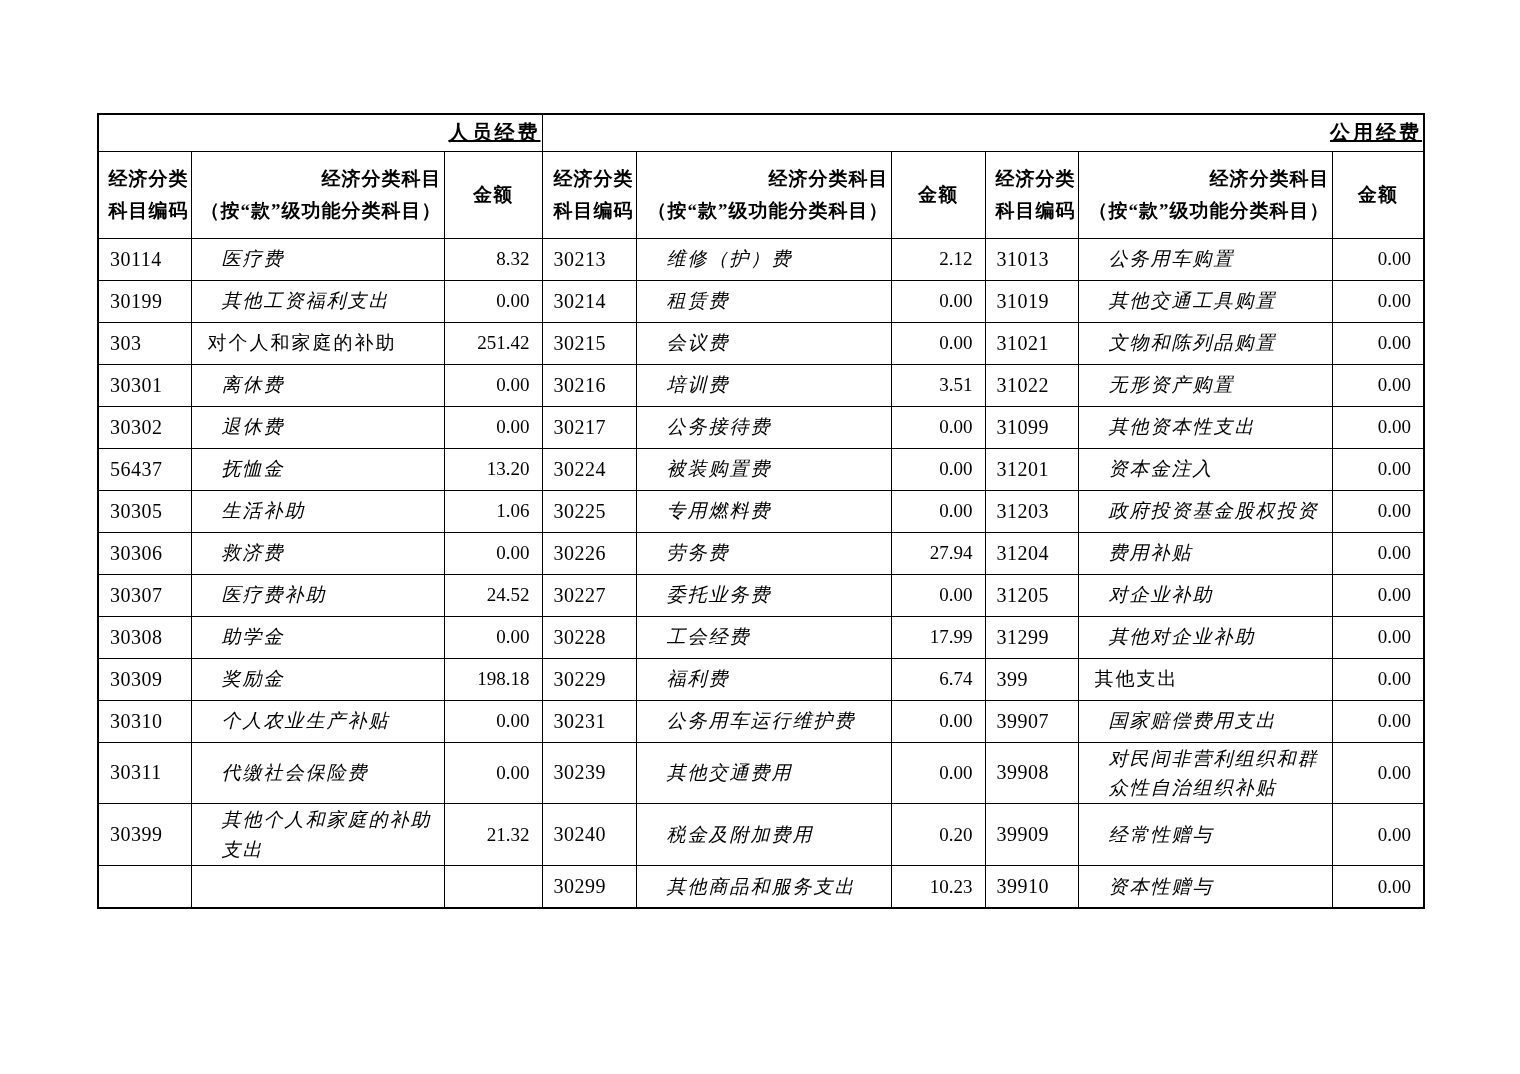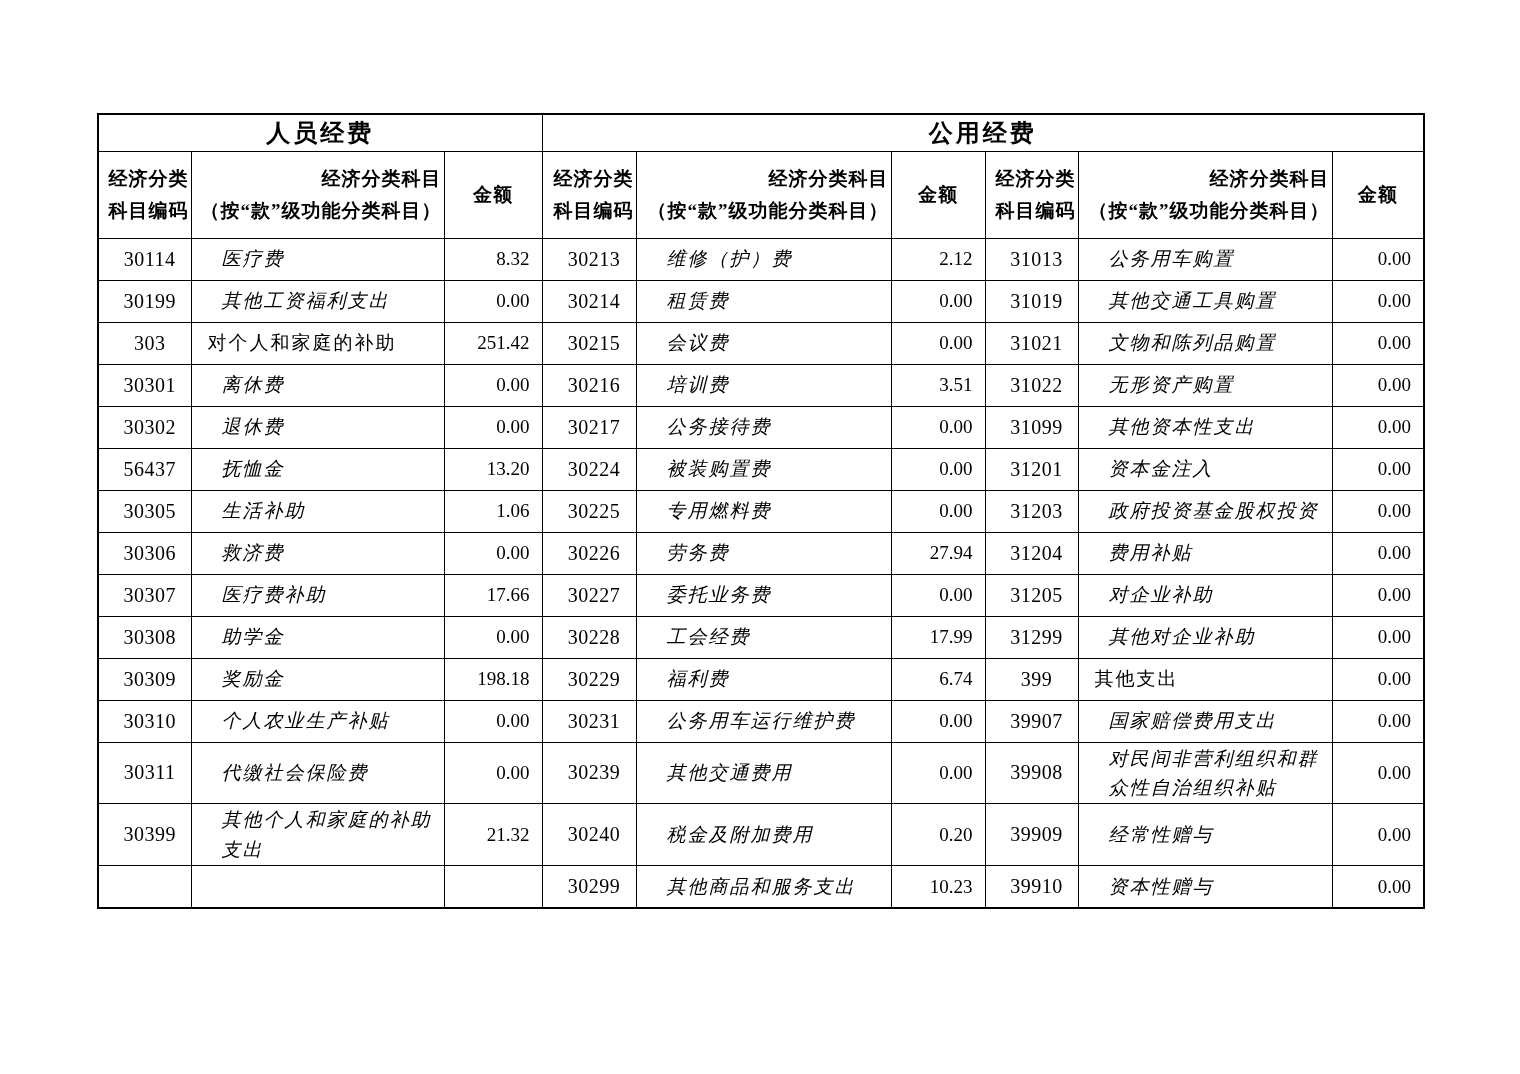--- a/index.html
+++ b/index.html
@@ -23,38 +23,39 @@
     border: 2px solid #000;
   }
   table.budget th, table.budget td {
     border: 1px solid #000;
     overflow: hidden;
     vertical-align: middle;
     box-sizing: border-box;
   }
   tr.group-row th {
     height: 37px;
-    font-size: 24px;
+    font-size: 20px;
     font-weight: bold;
     letter-spacing: 3px;
-    text-align: center;
+    text-align: right;
+    text-decoration: underline;
   }
   tr.colhead-row th {
     height: 87px;
     font-size: 19px;
     font-weight: bold;
     text-align: center;
     line-height: 1.65;
     letter-spacing: 1px;
     padding: 0 2px;
   }
   tr.colhead-row th .hline { display: block; text-align: right; }
   tbody td { height: 42px; }
   td.c-code {
-    text-align: center;
+    text-align: left;
     padding-left: 11px;
     font-size: 20px;
     letter-spacing: 0.5px;
   }
   td.c-name {
     text-align: left;
     padding-left: 16px;
     padding-right: 4px;
     font-size: 19px;
     letter-spacing: 2px;
@@ -203,21 +204,21 @@
           <td class="c-code">30226</td>
           <td class="c-name indent">劳务费</td>
           <td class="c-amt">27.94</td>
           <td class="c-code">31204</td>
           <td class="c-name indent">费用补贴</td>
           <td class="c-amt">0.00</td>
         </tr>
         <tr>
           <td class="c-code">30307</td>
           <td class="c-name indent">医疗费补助</td>
-          <td class="c-amt">17.66</td>
+          <td class="c-amt">24.52</td>
           <td class="c-code">30227</td>
           <td class="c-name indent">委托业务费</td>
           <td class="c-amt">0.00</td>
           <td class="c-code">31205</td>
           <td class="c-name indent">对企业补助</td>
           <td class="c-amt">0.00</td>
         </tr>
         <tr>
           <td class="c-code">30308</td>
           <td class="c-name indent">助学金</td>

